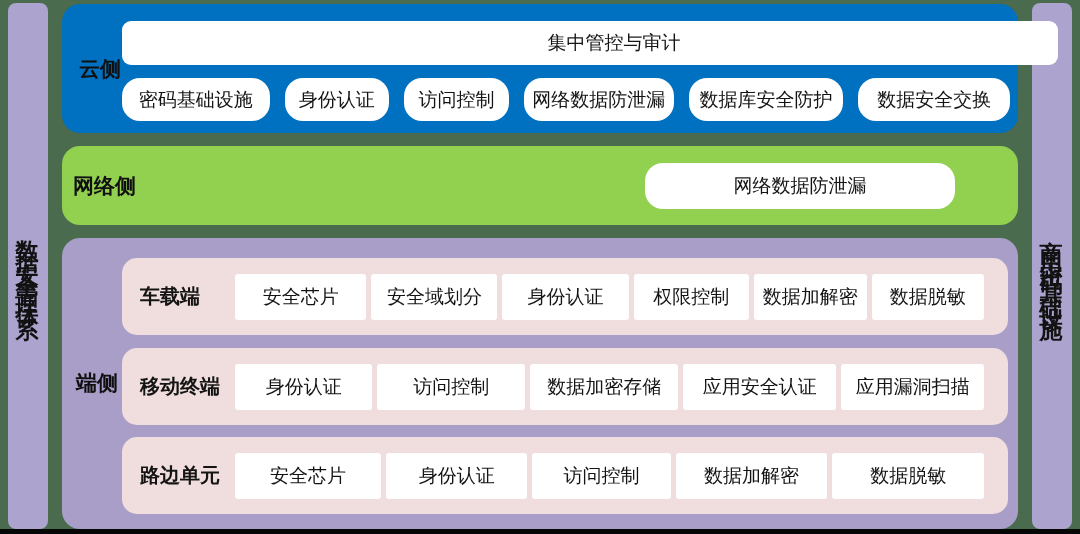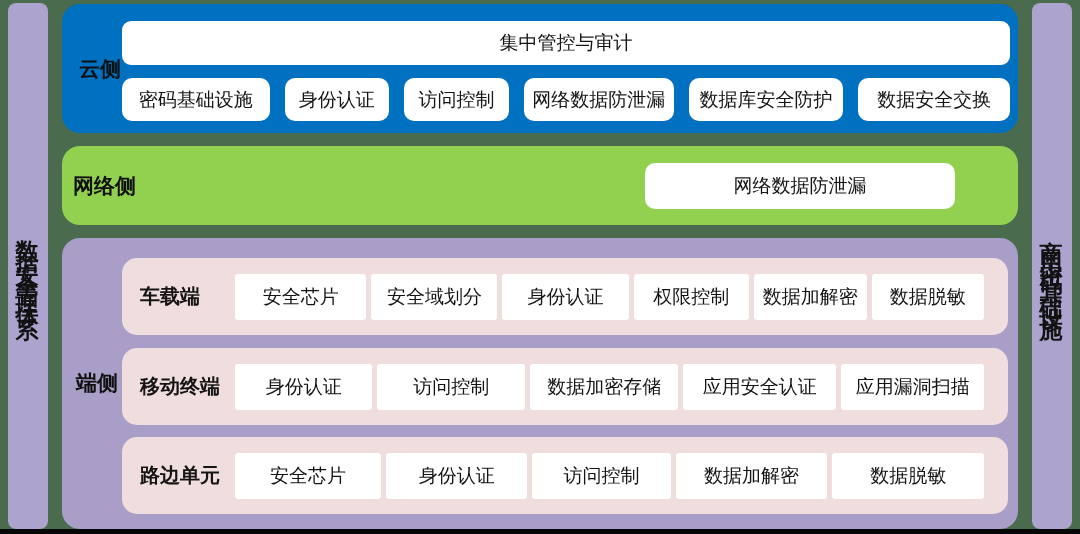--- a/index.html
+++ b/index.html
@@ -27,27 +27,27 @@
   .section-network{top:146px;height:79px;background:#92d050;}
   .section-device{top:238px;height:291px;background:#a89ec8;}
   .section-label{
     position:absolute;font-size:21px;font-weight:600;color:#101010;white-space:nowrap;
   }
   .label-cloud{left:17px;top:51px;}
   .label-network{left:11px;top:26px;}
   .label-device{left:14px;top:131px;}
   
   .white-box{
-    background:#ffffff;border-radius:10px;
+    background:#ffffff;border-radius:18px;
     display:flex;align-items:center;justify-content:center;
     font-size:19px;font-weight:500;color:#141414;white-space:nowrap;
     min-width:0;
   }
   .cloud-top-bar{
-    position:absolute;left:60px;top:17px;width:888px;height:44px;border-radius:9px;
+    position:absolute;left:60px;top:17px;width:888px;height:44px;border-radius:9px;padding-left:48px;
   }
   .cloud-row{
     position:absolute;left:60px;top:74px;width:888px;height:43px;
     display:flex;gap:15px;
   }
   .cloud-row .white-box{flex-basis:0;}
   .network-bar1{position:absolute;left:108px;top:17px;width:318px;height:46px;}
   .network-bar2{position:absolute;left:583px;top:17px;width:310px;height:46px;}
   
   .pink-row{

